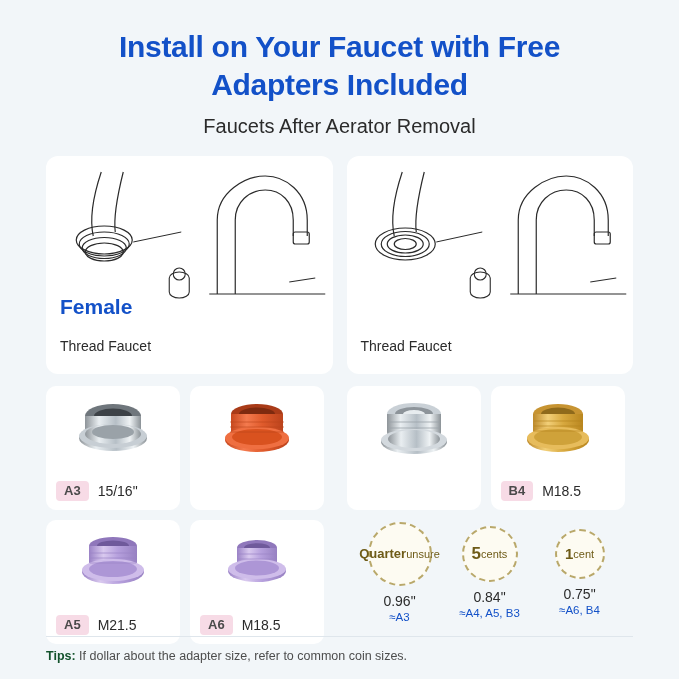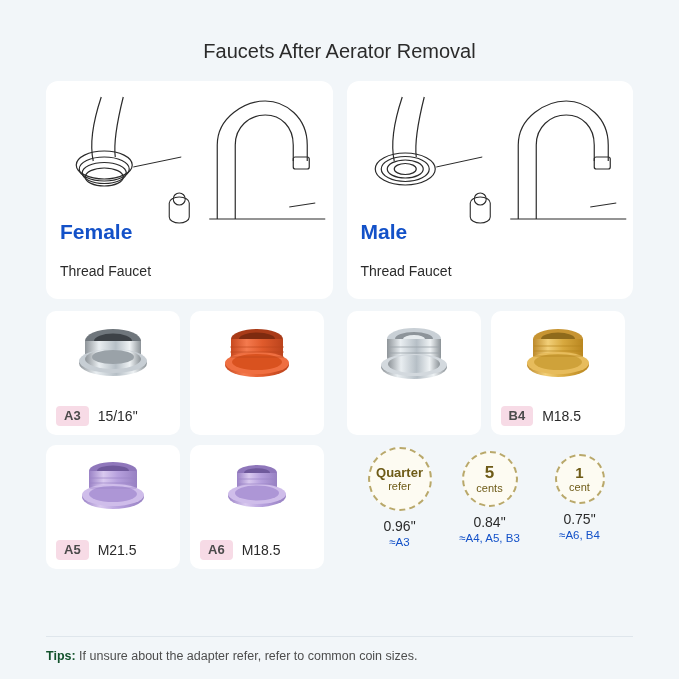--- a/index.html
+++ b/index.html
@@ -134,21 +134,21 @@
     align-items: flex-start;
     padding: 2px 10px 0 14px;
   }
   .coin-item { text-align: center; width: 78px; }
   .coin {
     border-radius: 50%;
     border: 2px dashed #b9a86a;
     background: #fdfbf2;
     margin: 0 auto;
     display: flex;
-    flex-direction: column;
+    flex-direction: row;
     align-items: center;
     justify-content: center;
     color: #6e5b17;
   }
   .coin-q { width: 64px; height: 64px; }
   .coin-5 { width: 56px; height: 56px; margin-top: 4px; }
   .coin-1 { width: 50px; height: 50px; margin-top: 7px; }
   .coin .l1 { font-size: 13px; font-weight: bold; line-height: 1.05; }
   .coin .l2 { font-size: 11px; line-height: 1.1; }
   .coin-5 .l1 { font-size: 17px; }
@@ -181,20 +181,21 @@
     height: 1px;
     background: #dfe6ec;
   }
 </style>
 </head>
 <body>
 
 <div class="page">
 
   <div class="header">
+    <div class="title">Install on Your Faucet with Free Adapters Included</div>
     <div class="subtitle">Faucets After Aerator Removal</div>
   </div>
 
   <div class="top-row">
 
     <div class="card">
       <svg class="drawing" viewBox="0 0 280 150">
         <g fill="none" stroke="#2b2b2b" stroke-width="1.2">
 
           <path d="M52 10 C44 34 40 56 44 74"></path>
@@ -241,21 +242,20 @@
           <rect x="244" y="70" width="16" height="12" rx="2"></rect>
           <path d="M160 132 L276 132"></path>
         </g>
         <g fill="none" stroke="#2b2b2b" stroke-width="1.1">
           <path d="M120 116 a10 6 0 0 1 20 0 l0 14 a10 6 0 0 1 -20 0 z"></path>
           <circle cx="130" cy="112" r="6"></circle>
           <path d="M240 120 l26 -4"></path>
         </g>
       </svg>
       <div class="card-label">
-        <div class="big">Male</div>
         <div class="small">Thread Faucet</div>
       </div>
     </div>
 
   </div>
 
   <div class="mid">
 
     <div class="col left-col">
       <div class="pair">
@@ -422,21 +422,21 @@
           </div>
         </div>
 
       </div>
 
       <div class="coins">
 
         <div class="coin-item">
           <div class="coin coin-q">
             <span class="l1">Quarter</span>
-            <span class="l2">refer</span>
+            <span class="l2">unsure</span>
           </div>
           <div class="coin-cap">0.96"</div>
           <div class="coin-sub">≈A3</div>
         </div>
 
         <div class="coin-item">
           <div class="coin coin-5">
             <span class="l1">5</span>
             <span class="l2">cents</span>
           </div>
@@ -454,16 +454,16 @@
         </div>
 
       </div>
     </div>
 
   </div>
 
   <div class="divider"></div>
 
   <div class="tips">
-    <b>Tips:</b><span> If unsure about the adapter refer, refer to common coin sizes.</span>
+    <b>Tips:</b><span> If dollar about the adapter size, refer to common coin sizes.</span>
   </div>
 
 </div>
 
 </body></html>

